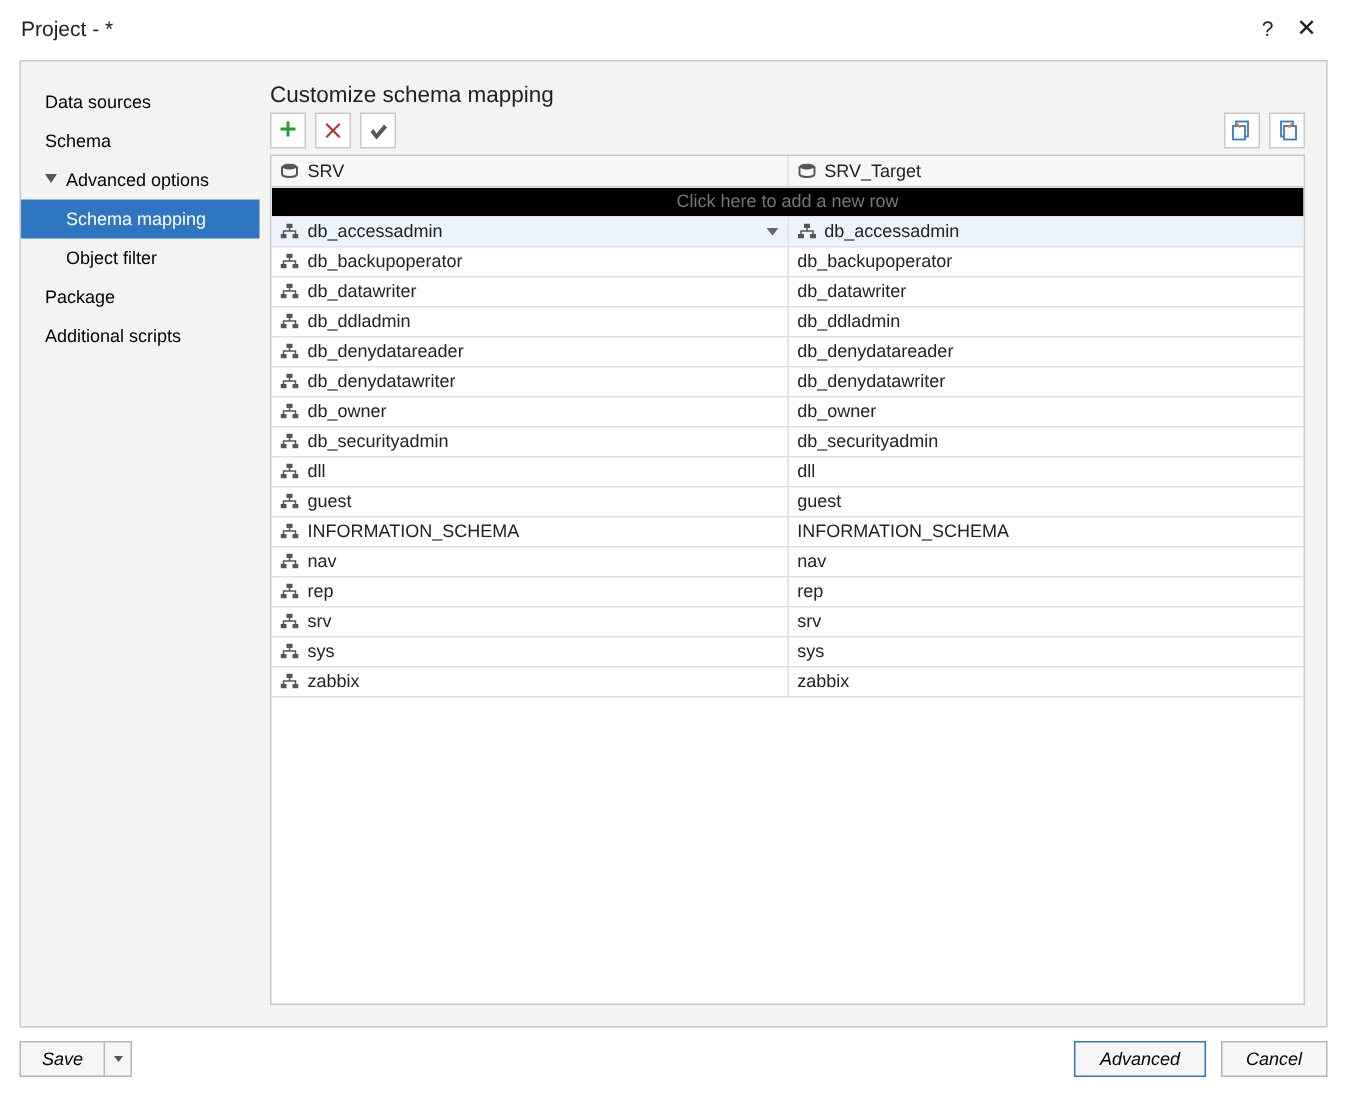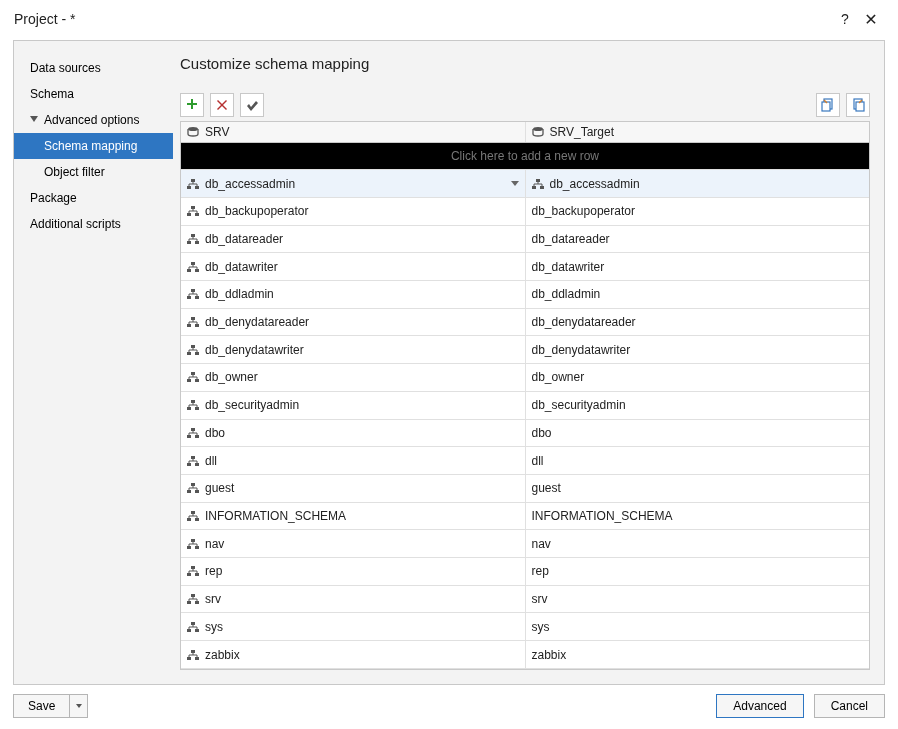--- a/index.html
+++ b/index.html
@@ -68,21 +68,21 @@
     transform: translateY(-1px);
   }
   .content {
     flex: 1;
     display: flex;
     flex-direction: column;
     padding: 14px 14px 14px 6px;
   }
   .page-title {
     font-size: 15px;
-    margin-bottom: 21px;
+    margin-bottom: 3px;
   }
   .toolbar {
     display: flex;
     align-items: center;
     gap: 6px;
     margin-bottom: 4px;
   }
   .tool-btn {
     width: 24px; height: 24px;
     border: 1px solid #c8c8c8;
@@ -93,21 +93,21 @@
     cursor: pointer;
     font-size: 14px;
   }
   .tool-btn svg { display:block; }
   .spacer { flex: 1; }
   .grid-wrap {
     flex: 1;
     border: 1px solid #c8c8c8;
     background: #fff;
     display: flex;
-    flex-direction: row;
+    flex-direction: column;
     overflow: hidden;
   }
   table.grid {
     width: 100%;
     border-collapse: collapse;
     table-layout: fixed;
   }
   .grid th, .grid td {
     border: 1px solid #e0e0e0;
     height: 20px;
@@ -162,20 +162,21 @@
   .btn {
     height: 24px;
     border: 1px solid #b5b5b5;
     background: #f6f6f6;
     padding: 0 16px;
     cursor: pointer;
     font-family: inherit;
     font-size: 12px;
     display: inline-flex;
     align-items: center;
+    font-style: italic;
   }
   .btn.split {
     padding: 0;
   }
   .btn.split .lbl { padding: 0 14px; }
   .btn.split .drop {
     border-left: 1px solid #b5b5b5;
     width: 18px; height: 100%;
     display: flex; align-items: center; justify-content: center;
   }
@@ -316,38 +317,20 @@
             </tr>
             <tr>
               <td>
                 <div class="cell">
                   <svg class="schema-ic" viewBox="0 0 12 10">
   <rect x="4" y="0" width="4" height="3" fill="#555"></rect>
   <rect x="0" y="7" width="4" height="3" fill="#555"></rect>
   <rect x="8" y="7" width="4" height="3" fill="#555"></rect>
   <path d="M6 3v2M6 5H2v2M6 5h4v2" stroke="#555" stroke-width="1" fill="none"></path>
 </svg>
-                  <span>db_datareader</span>
-                </div>
-              </td>
-              <td>
-                <div class="cell">
-                  <span>db_datareader</span>
-                </div>
-              </td>
-            </tr>
-            <tr>
-              <td>
-                <div class="cell">
-                  <svg class="schema-ic" viewBox="0 0 12 10">
-  <rect x="4" y="0" width="4" height="3" fill="#555"></rect>
-  <rect x="0" y="7" width="4" height="3" fill="#555"></rect>
-  <rect x="8" y="7" width="4" height="3" fill="#555"></rect>
-  <path d="M6 3v2M6 5H2v2M6 5h4v2" stroke="#555" stroke-width="1" fill="none"></path>
-</svg>
                   <span>db_datawriter</span>
                 </div>
               </td>
               <td>
                 <div class="cell">
                   <span>db_datawriter</span>
                 </div>
               </td>
             </tr>
             <tr>
@@ -430,38 +413,20 @@
   <rect x="0" y="7" width="4" height="3" fill="#555"></rect>
   <rect x="8" y="7" width="4" height="3" fill="#555"></rect>
   <path d="M6 3v2M6 5H2v2M6 5h4v2" stroke="#555" stroke-width="1" fill="none"></path>
 </svg>
                   <span>db_securityadmin</span>
                 </div>
               </td>
               <td>
                 <div class="cell">
                   <span>db_securityadmin</span>
-                </div>
-              </td>
-            </tr>
-            <tr>
-              <td>
-                <div class="cell">
-                  <svg class="schema-ic" viewBox="0 0 12 10">
-  <rect x="4" y="0" width="4" height="3" fill="#555"></rect>
-  <rect x="0" y="7" width="4" height="3" fill="#555"></rect>
-  <rect x="8" y="7" width="4" height="3" fill="#555"></rect>
-  <path d="M6 3v2M6 5H2v2M6 5h4v2" stroke="#555" stroke-width="1" fill="none"></path>
-</svg>
-                  <span>dbo</span>
-                </div>
-              </td>
-              <td>
-                <div class="cell">
-                  <span>dbo</span>
                 </div>
               </td>
             </tr>
             <tr>
               <td>
                 <div class="cell">
                   <svg class="schema-ic" viewBox="0 0 12 10">
   <rect x="4" y="0" width="4" height="3" fill="#555"></rect>
   <rect x="0" y="7" width="4" height="3" fill="#555"></rect>
   <rect x="8" y="7" width="4" height="3" fill="#555"></rect>

